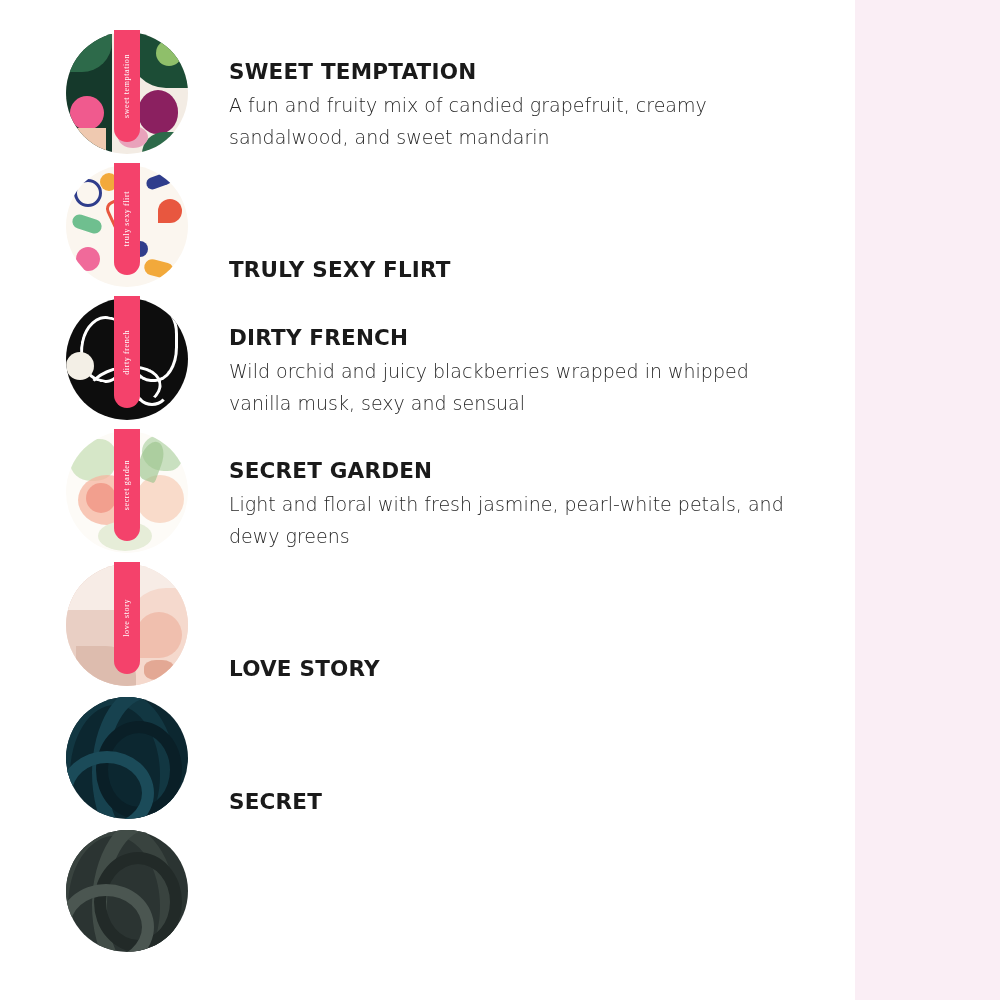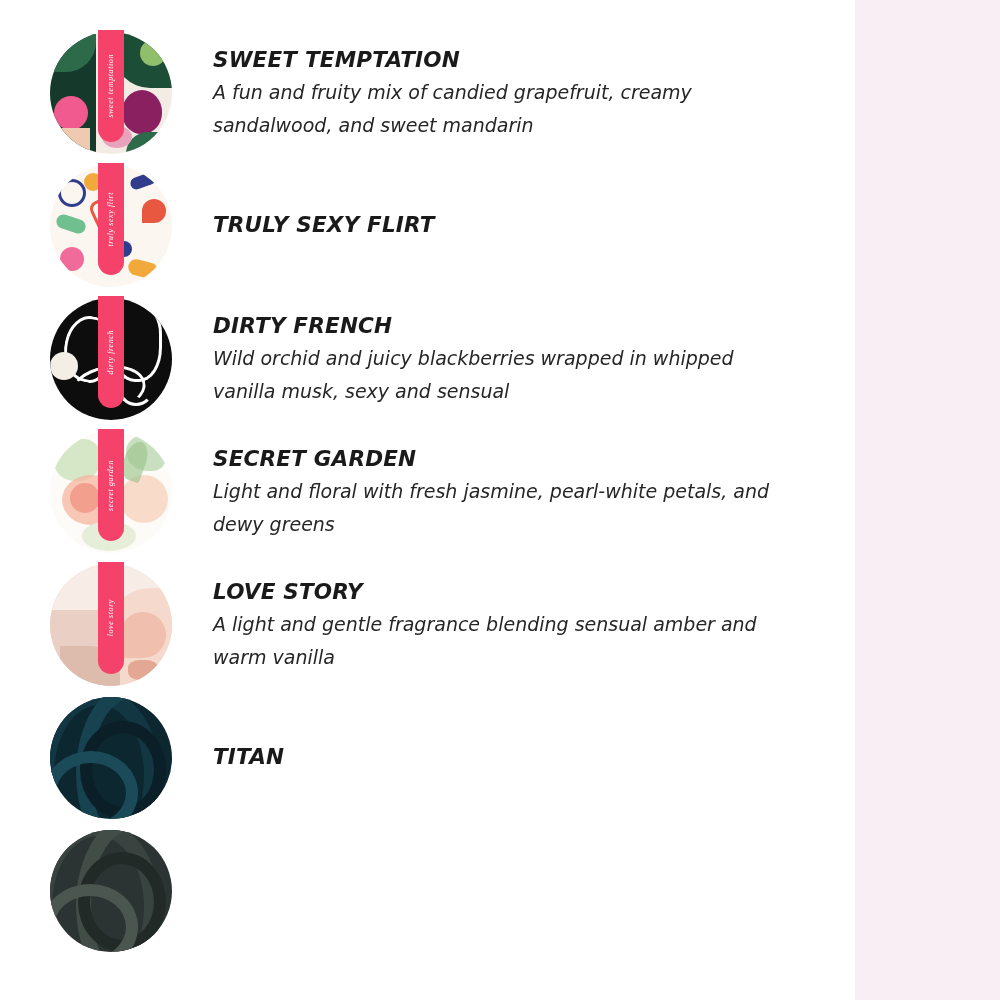--- a/index.html
+++ b/index.html
@@ -33,25 +33,24 @@
     position: absolute;
     left: 0;
     top: 0;
     width: 855px;
     padding-top: 32px;
     box-sizing: border-box;
   }
 
   .row {
     display: flex;
-    align-items: center;
-    padding-left: 50px;
+    align-items: flex-end;
+    padding-left: 66px;
     margin-bottom: 11px;
     height: 122px;
-    font-style: italic;
   }
 
   .thumb-wrap {
     flex: 0 0 122px;
     width: 122px;
     height: 122px;
     position: relative;
   }
 
   .thumb {
@@ -303,37 +302,36 @@
               <span class="l5"></span>
               <span class="l6"></span>
           </div>
         </div>
         <div class="label-strip">
           <span>love story</span>
         </div>
       </div>
       <div class="text-col">
         <h2 class="name">LOVE STORY</h2>
-        <p class="desc">A light and gentle fragrance blending sensual amber and warm vanilla</p>
       </div>
     </div>
 
     <div class="row">
       <div class="thumb-wrap">
         <div class="thumb">
           <div class="art art-titan">
             <span class="t1"></span>
               <span class="t2"></span>
               <span class="t3"></span>
               <span class="t4"></span>
           </div>
         </div>
       </div>
       <div class="text-col">
-        <h2 class="name">TITAN</h2>
+        <h2 class="name">SECRET</h2>
       </div>
     </div>
 
     <div class="row">
       <div class="thumb-wrap">
         <div class="thumb">
           <div class="art art-atlas">
             <span class="a1"></span>
               <span class="a2"></span>
               <span class="a3"></span>

